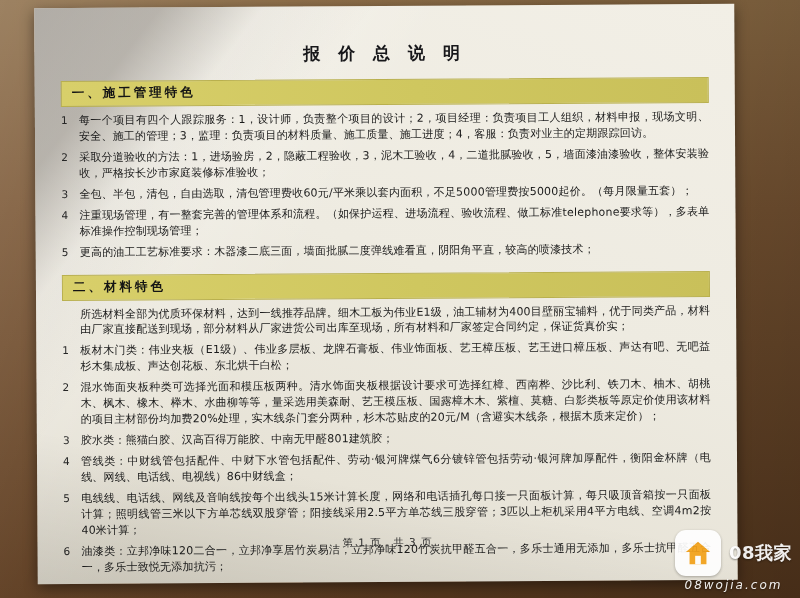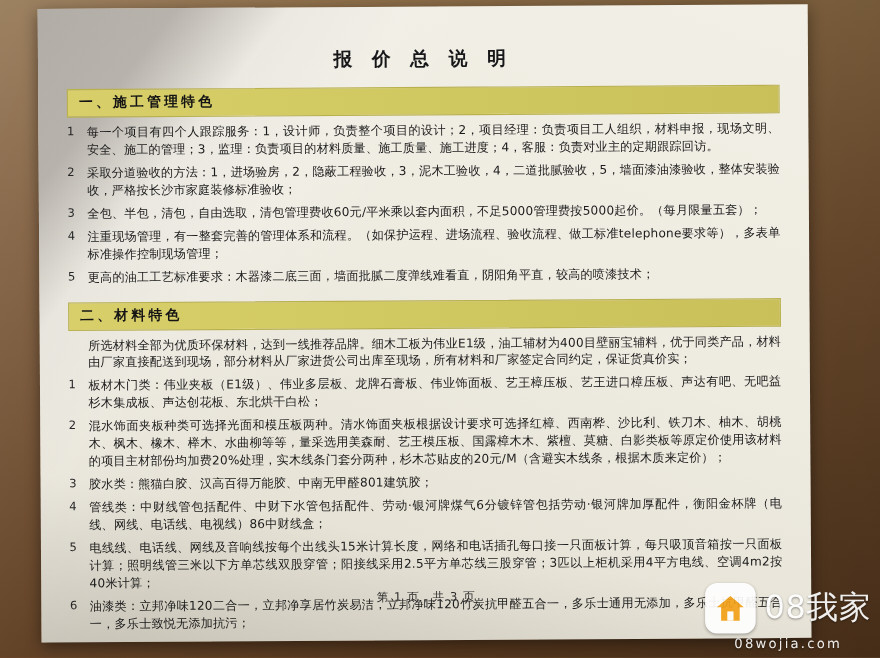--- a/index.html
+++ b/index.html
@@ -100,26 +100,27 @@
     opacity:0.92;
   }
   #wm-row{display:flex;align-items:center;gap:8px;}
   #wm-badge{
     width:46px;height:46px;border-radius:11px;
     background:#ffffff;
     display:flex;align-items:center;justify-content:center;
     box-shadow:0 1px 3px rgba(0,0,0,0.3);
   }
   #wm-text{
-    color:#ffffff;font-size:29px;font-weight:normal;letter-spacing:0.5px;
+    color:#ffffff;font-size:18px;font-weight:bold;letter-spacing:0.5px;
     text-shadow:0 1px 2px rgba(0,0,0,0.45);
   }
   #wm-sub{
     color:#ffffff;font-size:12px;letter-spacing:2px;margin-top:2px;
     text-shadow:0 1px 2px rgba(0,0,0,0.45);
+    font-style:italic;
   }
 </style>
 </head>
 <body>
 
 <div id="bg"></div>
 
 <div id="paper">
   <div id="sheet">
 

